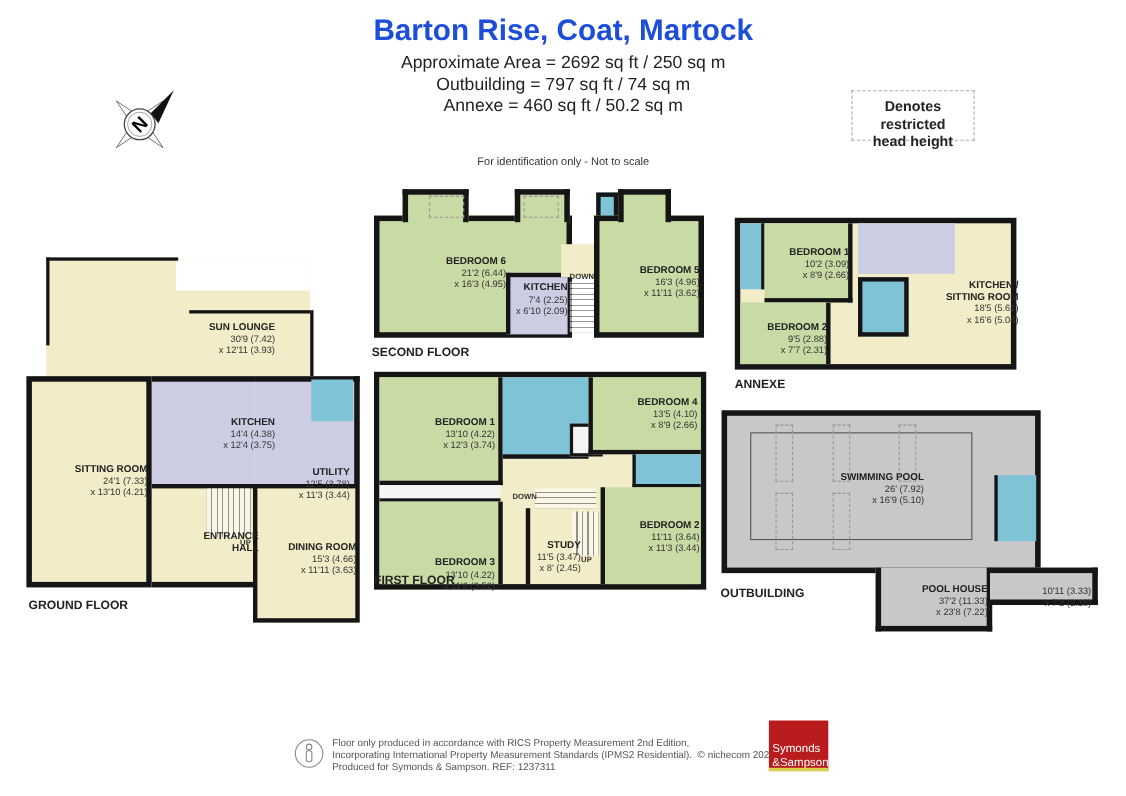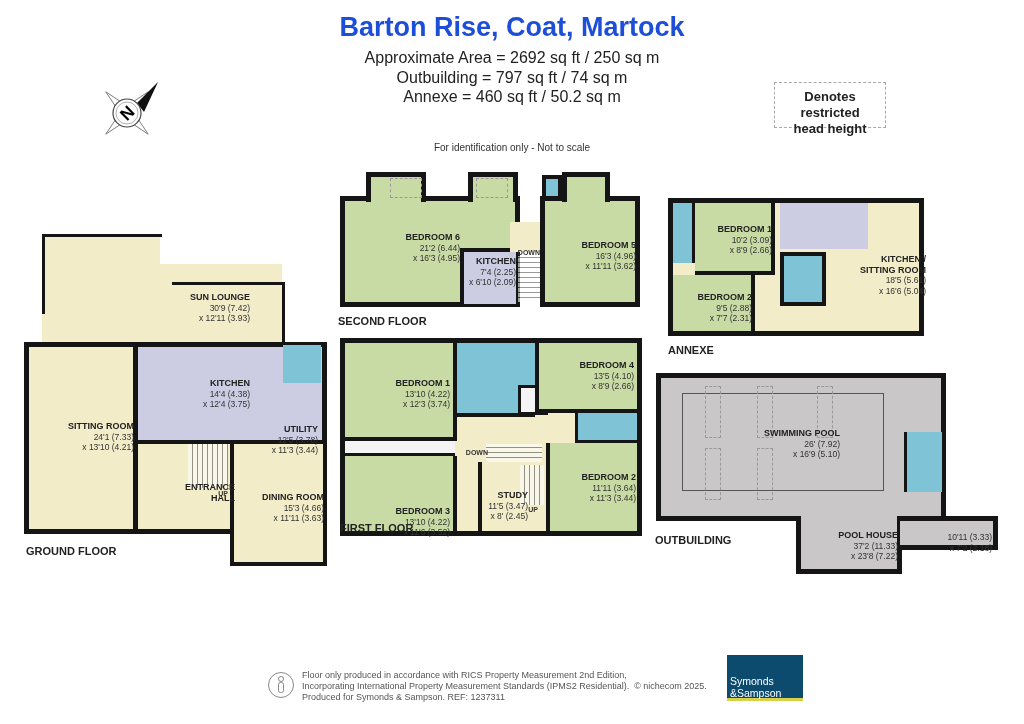--- a/index.html
+++ b/index.html
@@ -15,21 +15,21 @@
   .lbl{position:absolute;text-align:right;font-size:8.5px;line-height:10.5px;color:#333;}
   .lbl b{display:block;font-size:9px;font-weight:bold;color:#222;}
   .floorlbl{position:absolute;font-weight:bold;font-size:11px;color:#222;}
   .cream{background:#f2ecc8;}
   .lav{background:#cccde3;}
   .green{background:#c9dba5;}
   .blue{background:#7fc4d6;}
   .grey{background:#c9c7c7;}
   .white{background:#f4f4f4;}
   .footer{left:302px;top:670px;font-size:9px;line-height:11px;color:#555;}
-  .logo{left:699px;top:655px;width:76px;height:46px;background:#0c4a6e;border-bottom:3px solid #d6d24a;color:#fff;font-size:10.5px;line-height:12px;padding:20px 0 0 3px;box-sizing:border-box;margin-left:28px;}
+  .logo{left:699px;top:655px;width:54px;height:46px;background:#b91c1c;border-bottom:3px solid #d6d24a;color:#fff;font-size:10.5px;line-height:12px;padding:20px 0 0 3px;box-sizing:border-box;}
   .personicon{left:268px;top:672px;width:26px;height:26px;border:1px solid #888;border-radius:50%;box-sizing:border-box;}
   .stairs{background:repeating-linear-gradient(0deg,#fff 0 4px,#555 4px 5px);}
   .stairsv{background:repeating-linear-gradient(90deg,#fff 0 4px,#555 4px 5px);}
   .dash{border:1px dashed #999;}
 </style>
 </head>
 <body>
 
 <div class="abs title">Barton Rise, Coat, Martock</div>
 <div class="abs areas">

